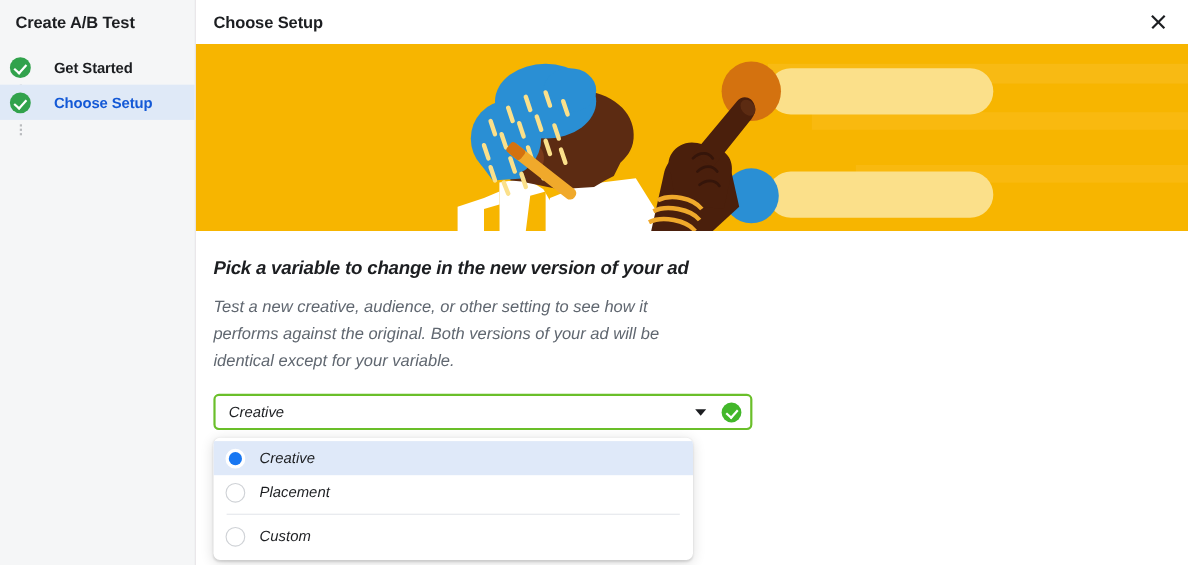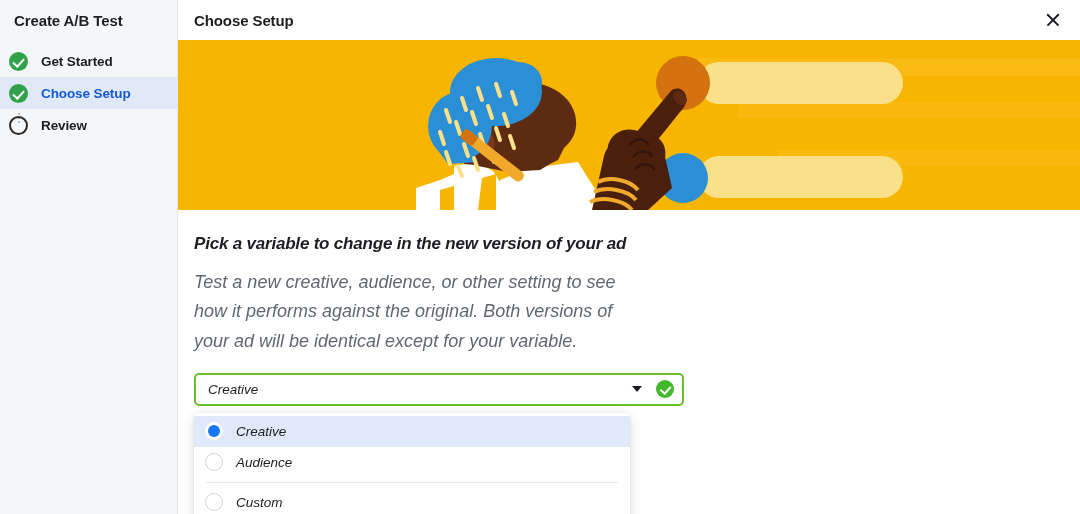--- a/index.html
+++ b/index.html
@@ -36,21 +36,21 @@
   .steps {
     margin-top: 16px;
     position: relative;
   }
   .step {
     display: flex;
     align-items: center;
     height: 32px;
     padding-left: 9px;
     position: relative;
-    gap: 13px;
+    gap: 21px;
   }
   .step.active {
     background: #dfe9f7;
   }
   .step-icon {
     width: 19px; height: 19px;
     flex: 0 0 19px;
     position: relative;
   }
   .circle-done {
@@ -148,21 +148,21 @@
     font-style: italic;
   }
   .content-heading {
     font-size: 17px;
     font-weight: bold;
     color: #1c1e21;
     letter-spacing: -0.2px;
     margin-bottom: 14px;
   }
   .content-desc {
-    font-size: 18px;
+    font-size: 15px;
     color: #606770;
     line-height: 1.63;
     max-width: 440px;
     margin-bottom: 17px;
   }
 
   
   .select-wrap { position: relative; width: 490px; }
   .select-trigger {
     height: 33px;
@@ -270,26 +270,20 @@
         <span class="step-label">Get Started</span>
       </div>
 
       <div class="step active">
         <span class="step-icon">
             <span class="circle-done"></span>
           </span>
         <span class="step-label">Choose Setup</span>
       </div>
 
-      <div class="step">
-        <span class="step-icon">
-            <span class="circle-empty"></span>
-          </span>
-        <span class="step-label">Review</span>
-      </div>
     </div>
   </aside>
 
   <section class="main">
 
     <div class="topbar">
       <div class="topbar-title">Choose Setup</div>
       <div class="close-btn"></div>
     </div>
 
@@ -395,21 +389,21 @@
           <span class="ok-badge"></span>
         </div>
 
         <div class="options">
           <div class="option selected">
             <span class="radio"></span>
             <span class="option-label">Creative</span>
           </div>
           <div class="option">
             <span class="radio"></span>
-            <span class="option-label">Audience</span>
+            <span class="option-label">Placement</span>
           </div>
           <div class="divider"></div>
           <div class="option">
             <span class="radio"></span>
             <span class="option-label">Custom</span>
           </div>
         </div>
       </div>
     </div>
 

